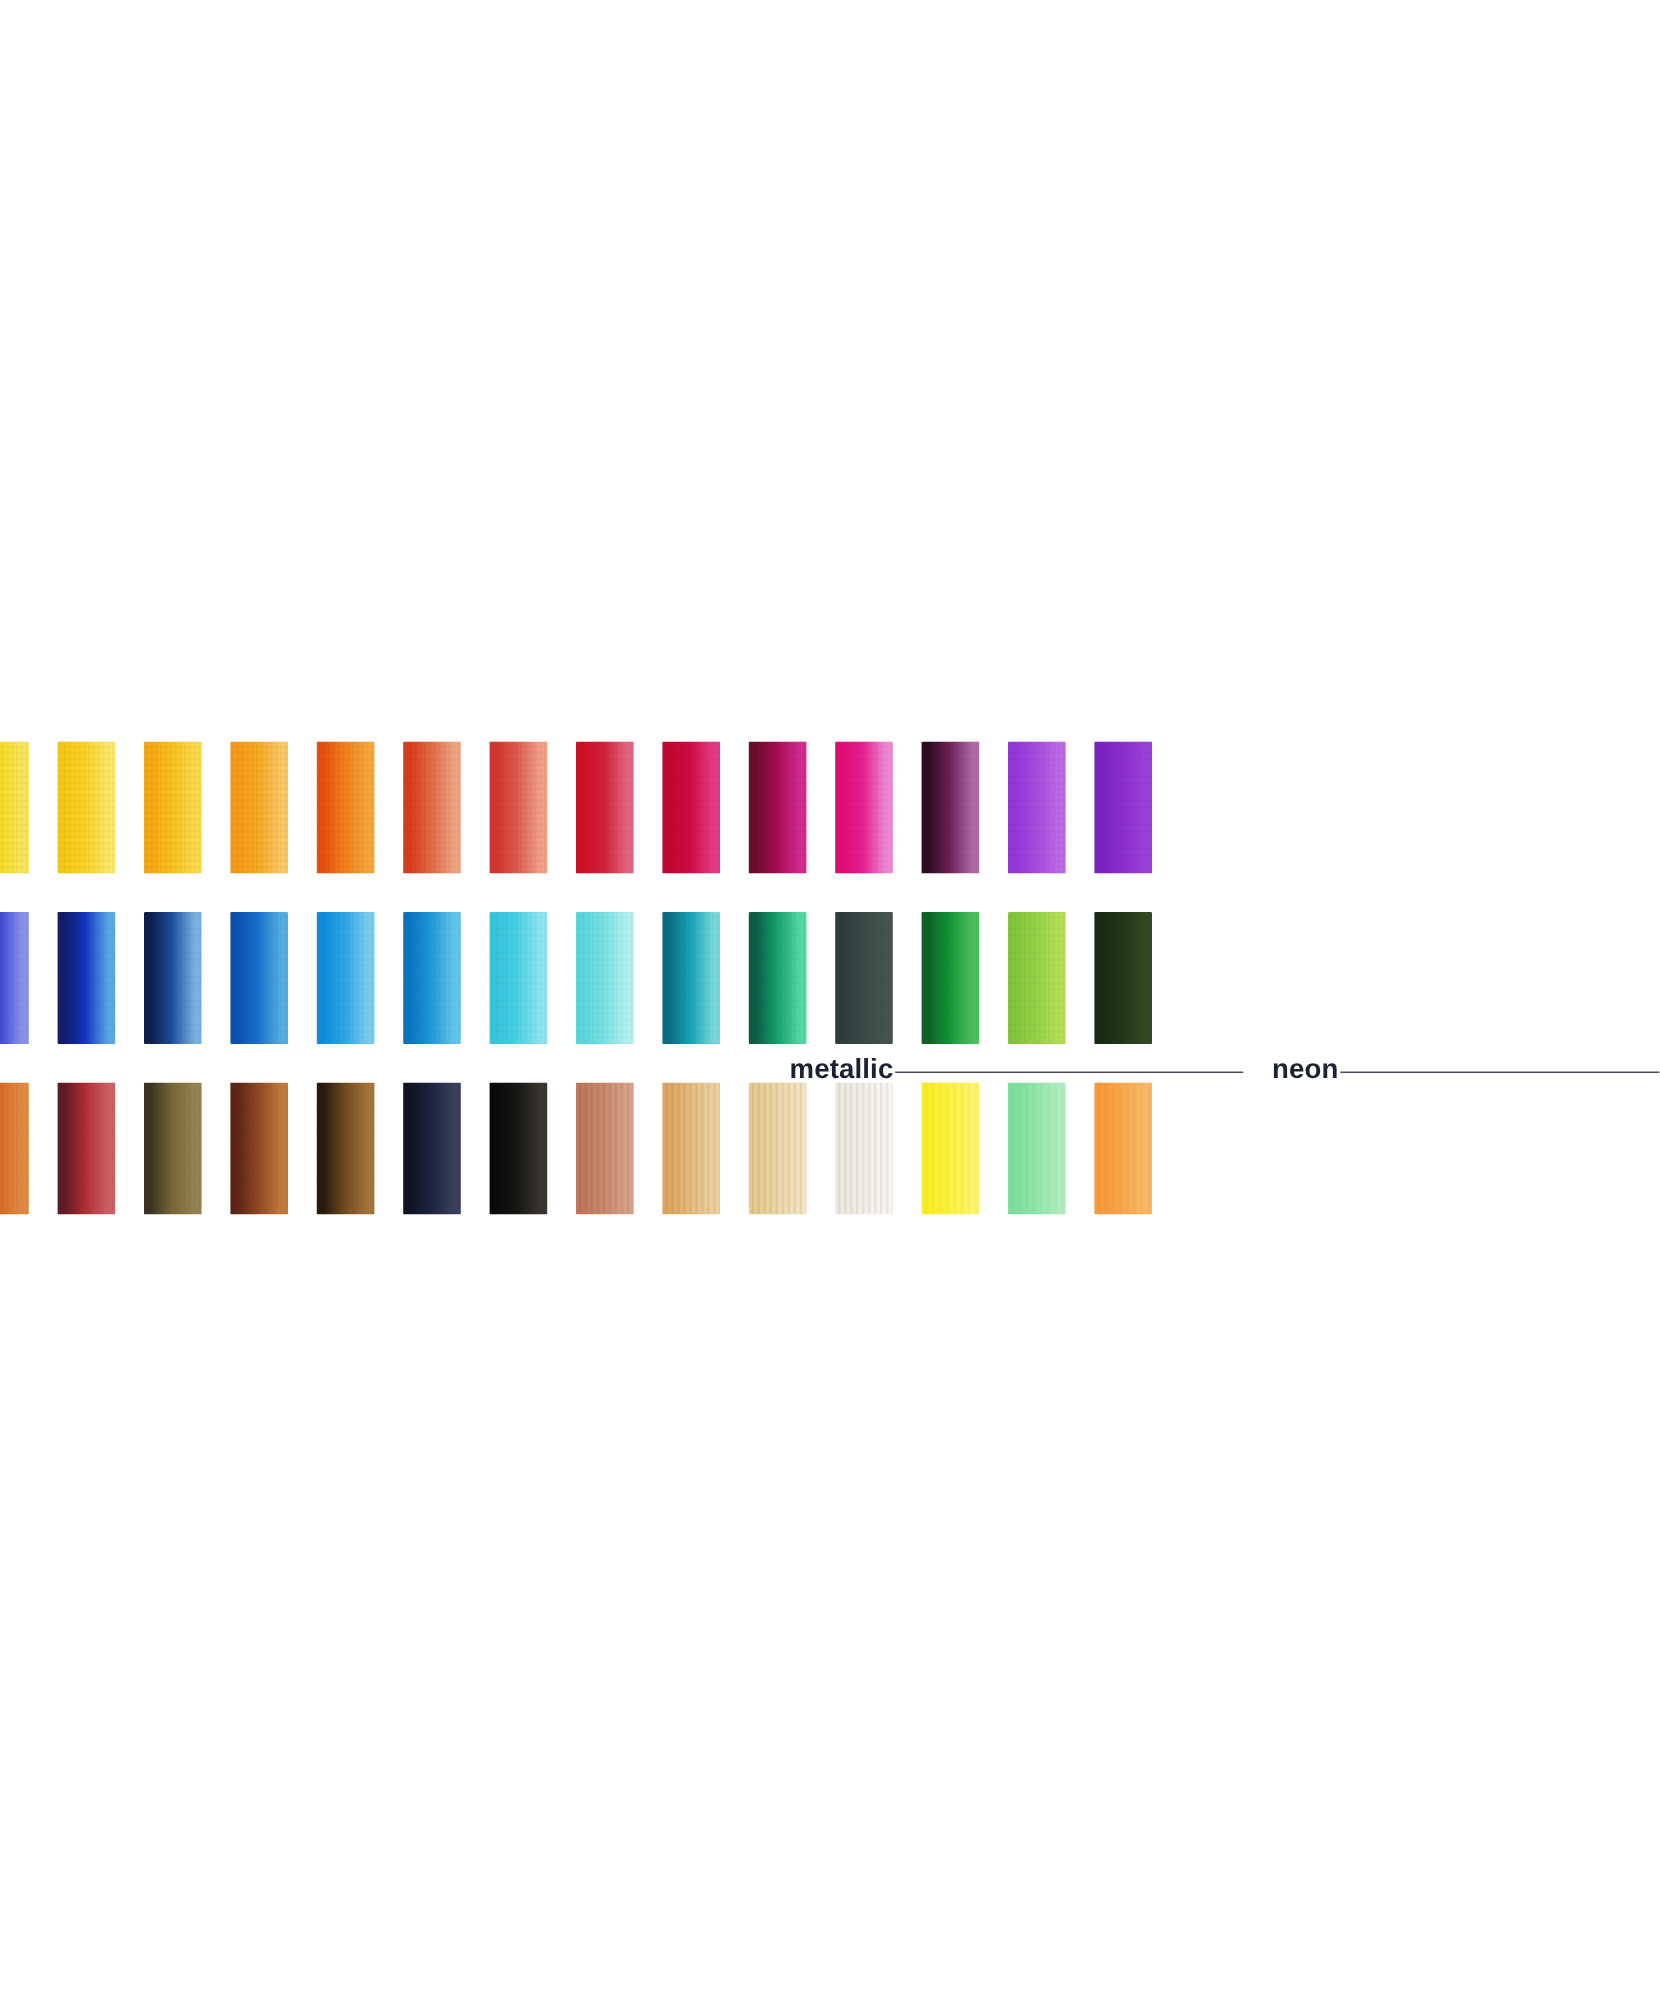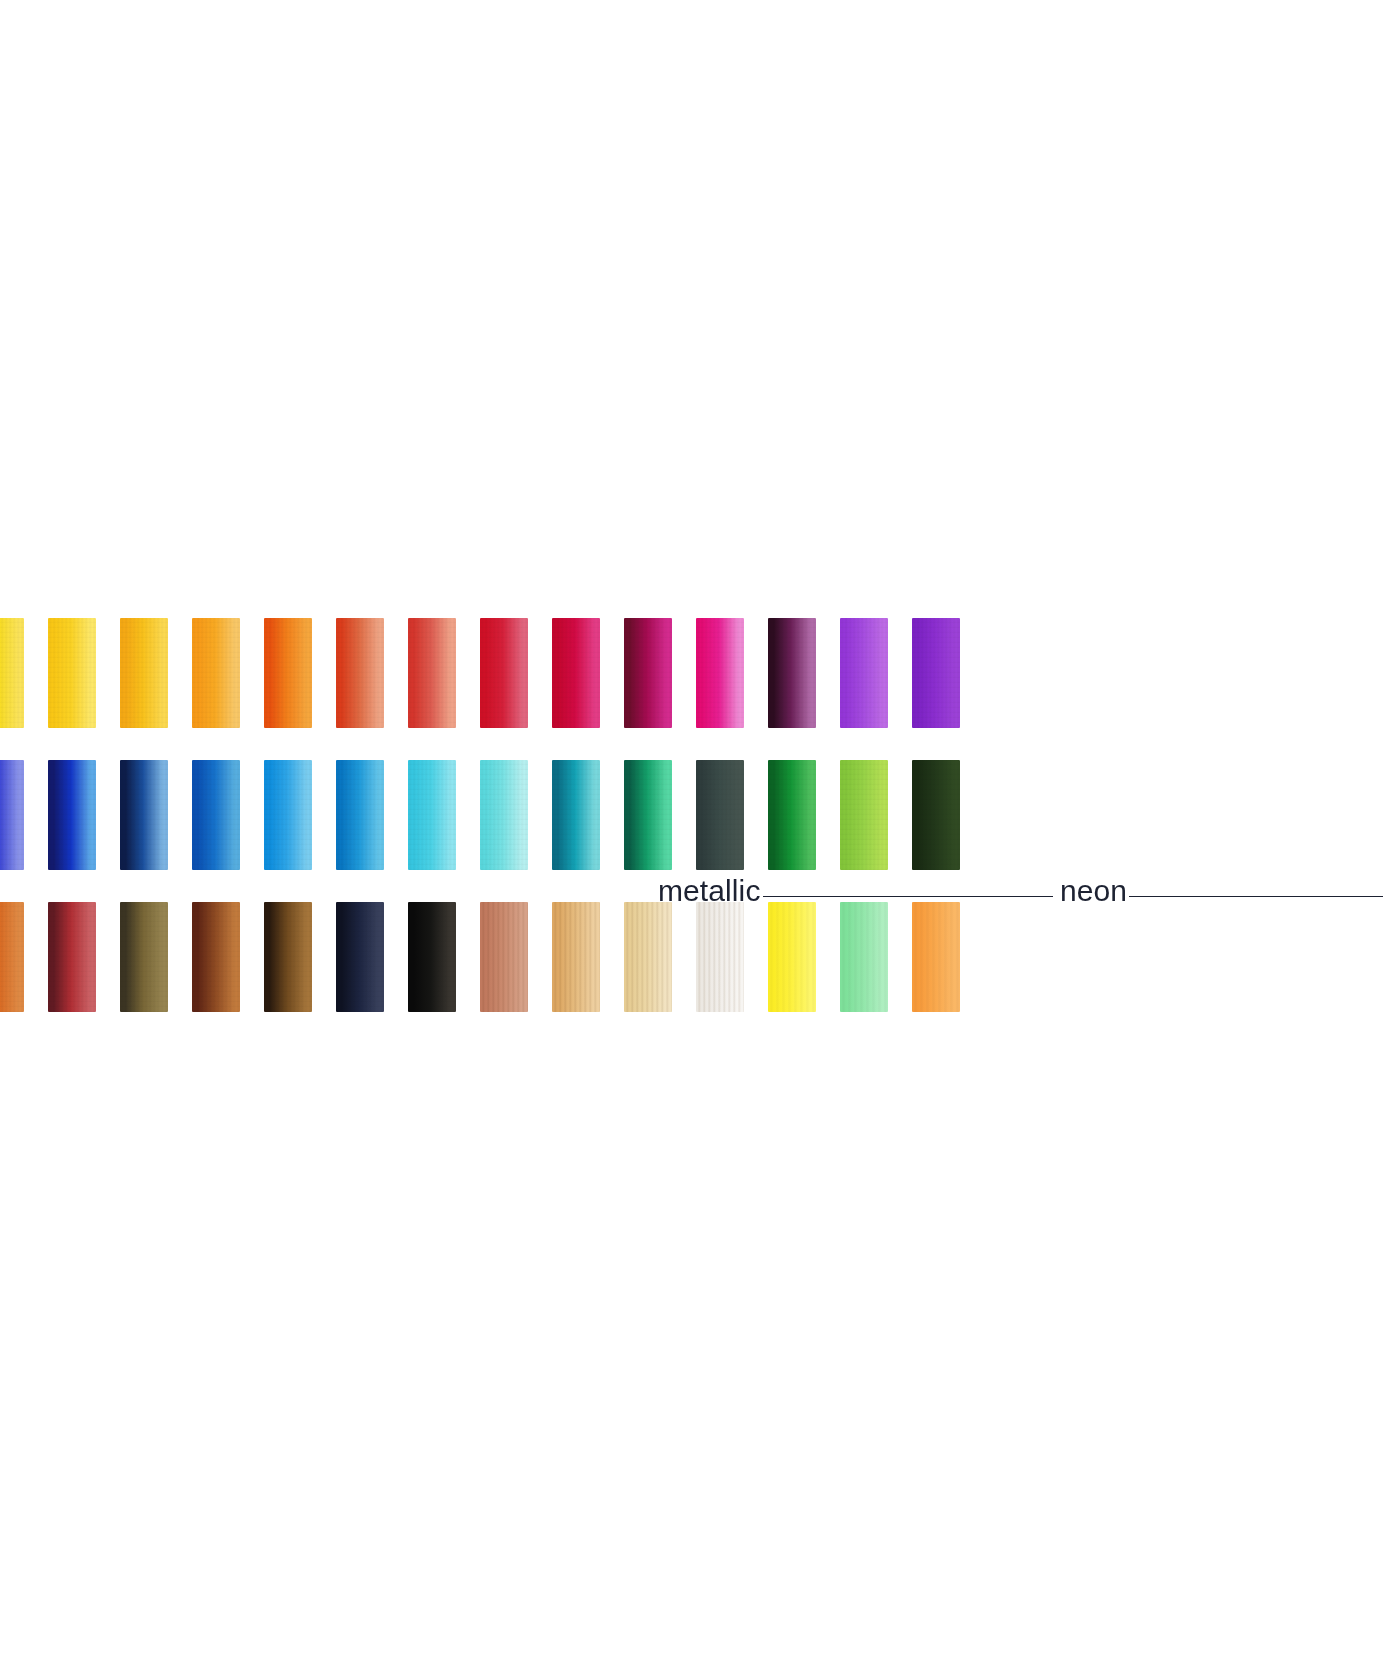--- a/index.html
+++ b/index.html
@@ -102,25 +102,25 @@
 
   .section-label {
     position: absolute;
     bottom: 0;
     display: flex;
     align-items: baseline;
     white-space: nowrap;
   }
   .section-label .label-text {
     font-family: "Liberation Sans", sans-serif;
-    font-size: 30px;
+    font-size: 23px;
     line-height: 23px;
     color: #1d2232;
     letter-spacing: 0.1px;
-    font-weight: 400;
+    font-weight: 700;
   }
   .section-label .label-rule {
     display: inline-block;
     height: 0;
     border-bottom: 1.6px solid #1d2232;
     position: relative;
     top: -4px;
     margin-left: 2px;
   }
 </style>

